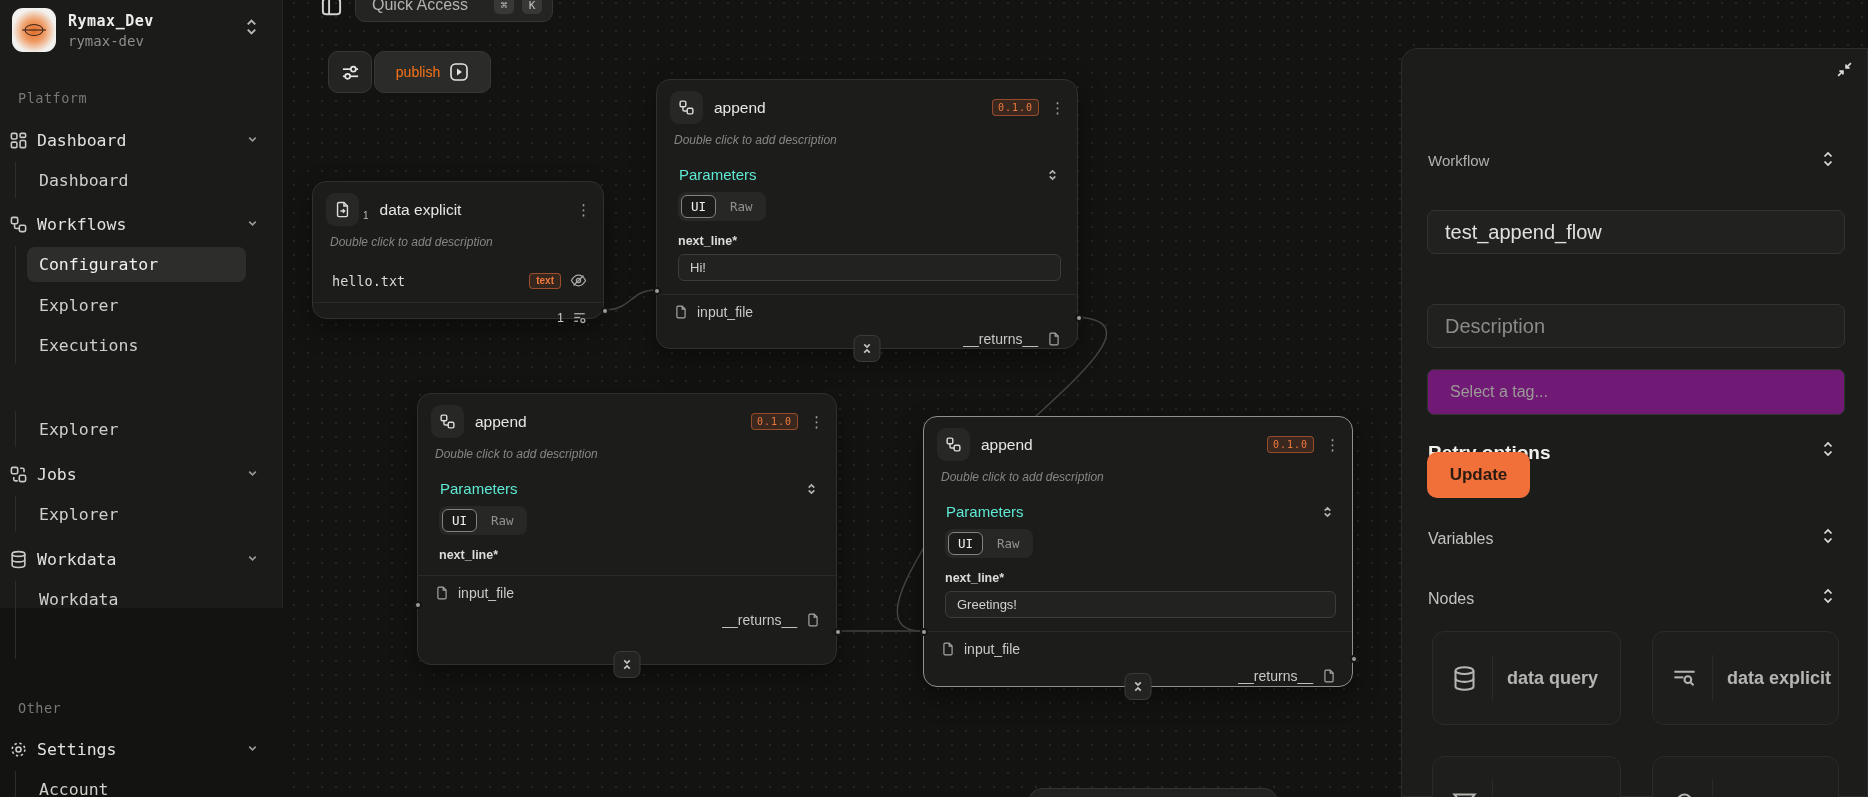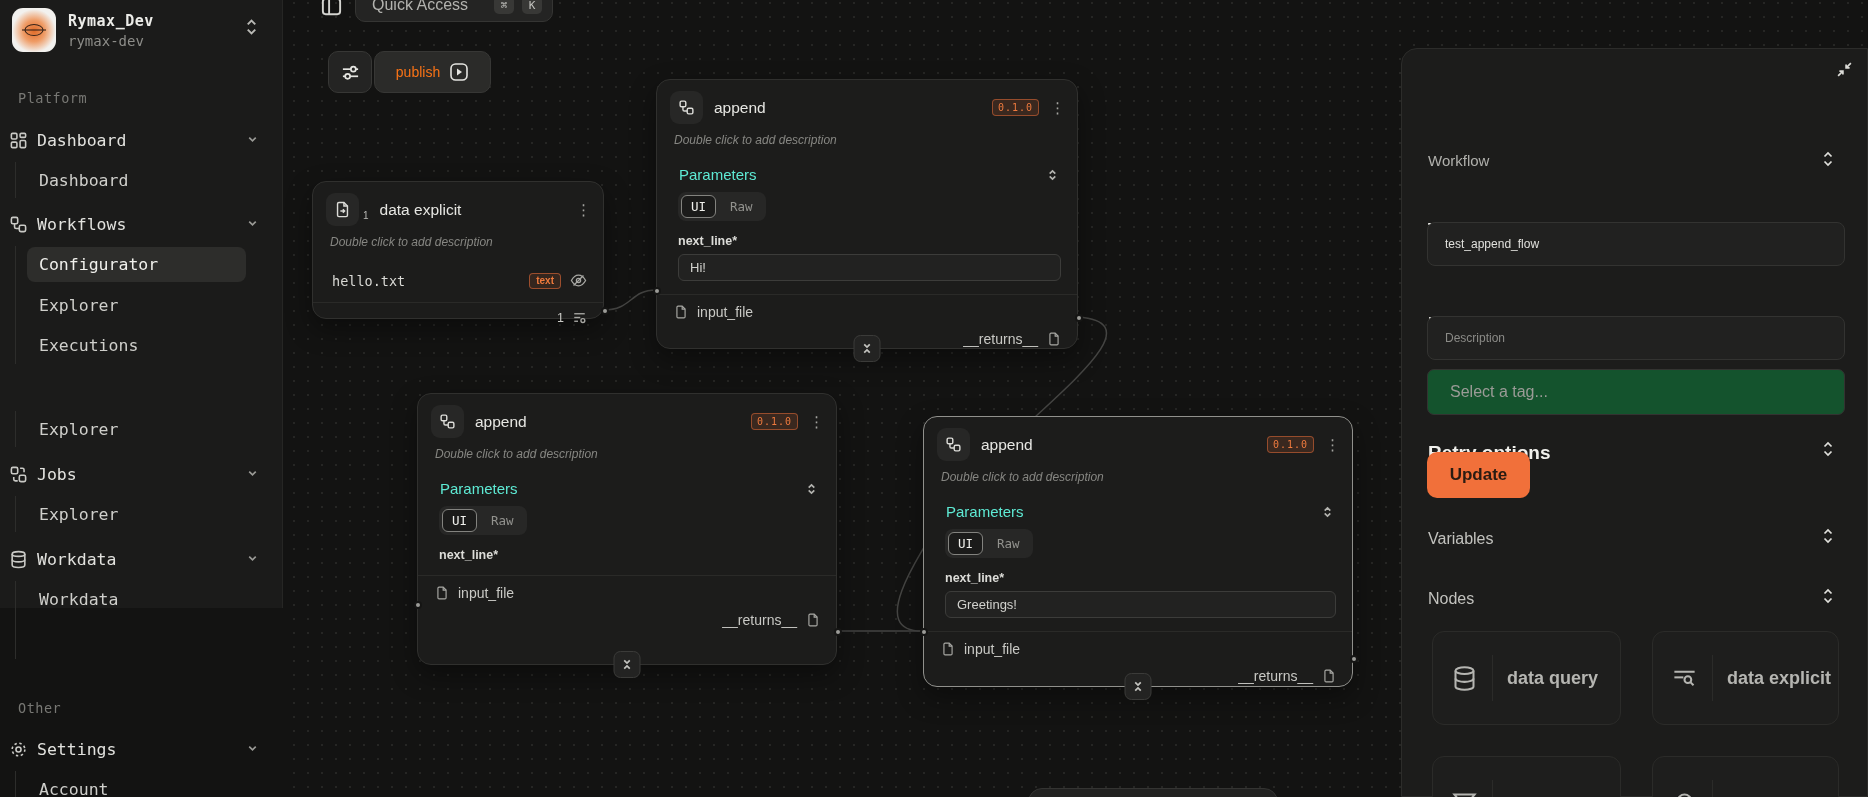--- a/index.html
+++ b/index.html
@@ -121,24 +121,24 @@
     position:absolute; left:1401px; top:48px; width:467px; height:749px; z-index:5;
     background:#1c1c1b; border:1px solid #2c2c2a; border-radius:16px 0 0 0;
   }
   .p-min { position:absolute; right:14px; top:12px; color:#dcdcd8; }
   .p-sec { position:absolute; left:26px; font-size:15px; color:#b0b0ac; }
   .p-chev { position:absolute; right:32px; color:#e0e0dc; }
   .p-label { position:absolute; left:26px; font-size:17px; font-weight:bold; color:#ececE8; letter-spacing:.2px;margin-top:41px; }
   .p-input {
     position:absolute; left:25px; width:418px; height:44px;
     background:#212120; border:1px solid #333331; border-radius:8px;
-    color:#e0e0dc; font-size:12px; padding:0 17px; font-family:"Liberation Sans",sans-serif; outline:none;margin-top:12px;
+    color:#e0e0dc; font-size:20px; padding:0 17px; font-family:"Liberation Sans",sans-serif; outline:none;
   }
   .p-input::placeholder { color:#8b8b87; }
-  .p-select { position:absolute; left:25px; width:418px; height:46px; background:#14532d; border:1px solid #333331; border-radius:7px; display:flex; align-items:center; padding:0 22px; color:#9b9b97; font-size:16px; }
+  .p-select { position:absolute; left:25px; width:418px; height:46px; background:#701a75; border:1px solid #333331; border-radius:7px; display:flex; align-items:center; padding:0 22px; color:#9b9b97; font-size:16px; }
   .p-head { position:absolute; left:26px; font-size:19px; font-weight:bold; color:#f0f0ec; }
   .update-btn {
     position:absolute; left:25px; top:403px; width:103px; height:46px;
     background:#f1703a; border:none; border-radius:10px;
     color:#2a1b12; font-size:17px; font-weight:bold; font-family:"Liberation Sans",sans-serif;
   }
   .p-sub { position:absolute; left:26px; font-size:16px; color:#c2c2be; }
   .n-card {
     position:absolute; width:189px; height:94px; background:#1e1e1d; border:1px solid #2b2b29; border-radius:12px;
     display:flex; align-items:center; padding:0 0 0 18px; gap:14px;

